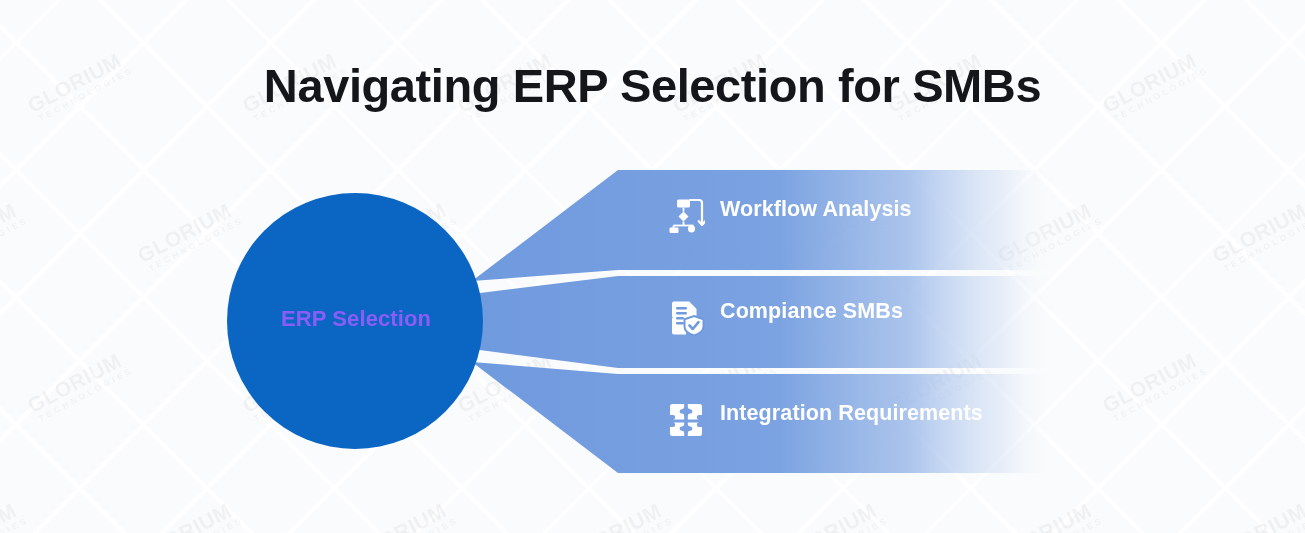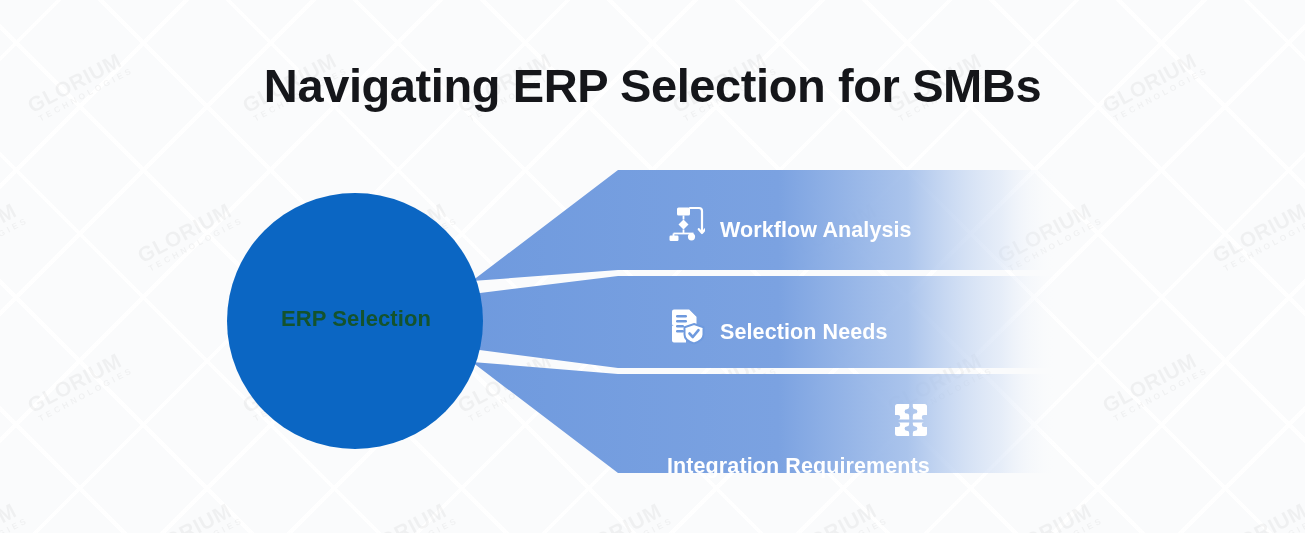--- a/index.html
+++ b/index.html
@@ -92,48 +92,48 @@
 
   
   .hub-label {
     position: absolute;
     left: 228px;
     top: 306px;
     width: 256px;
     text-align: center;
     font-size: 22px;
     font-weight: 700;
-    color: #14532d;
+    color: #8b5cf6;
     letter-spacing: 0.1px;
   }
 
   
   .band-row {
     position: absolute;
     display: flex;
-    align-items: flex-end;
+    align-items: flex-start;
     gap: 15px;
     height: 46px;
   }
   .band-row .band-icon {
     width: 38px;
     height: 38px;
     flex: 0 0 38px;
     display: block;
   }
   .band-row .band-label {
     font-size: 21.5px;
     font-weight: 700;
     color: #ffffff;
     letter-spacing: 0.1px;
     white-space: nowrap;
   }
   #row-0 { left: 667px; top: 197px; }
   #row-1 { left: 667px; top: 299px; }
-  #row-2 { left: 667px; top: 401px; flex-direction: column; }
+  #row-2 { left: 667px; top: 401px; }
 </style>
 </head>
 <body>
 
 <div id="infographic">
 
   <div class="bg-diagonals"></div>
   <div class="bg-watermarks" id="watermark-layer">
       <div class="wm" style="left: 105px; top: 150px;">
         <span class="wm-main">GLORIUM</span>
@@ -286,21 +286,21 @@
       <path d="M5 4.5 Q5 2.5 7 2.5 L22 2.5 L29.5 10 L29.5 19 L7 19 Q5 19 5 17 Z
                M5 19 L5 33.5 Q5 35.5 7 35.5 L19 35.5 L19 19 Z" fill="#ffffff"></path>
       <path d="M22 2.5 L29.5 10 L23.5 10 Q22 10 22 8.5 Z" fill="#ffffff" opacity="0.75"></path>
       <rect x="9" y="8" width="11" height="2.4" rx="1.2" fill="#6f9ade"></rect>
       <rect x="9" y="13" width="11" height="2.4" rx="1.2" fill="#6f9ade"></rect>
       <rect x="9" y="18" width="8" height="2.4" rx="1.2" fill="#6f9ade"></rect>
       <rect x="9" y="23" width="8" height="2.4" rx="1.2" fill="#6f9ade"></rect>
       <path d="M27 17 L36.5 20.2 L36.5 27.5 Q36.5 33.5 27 36.5 Q17.5 33.5 17.5 27.5 L17.5 20.2 Z" fill="#ffffff" stroke="#6f9ade" stroke-width="2"></path>
       <path d="M22.5 26.5 L25.8 30 L31.5 23.2" fill="none" stroke="#6f9ade" stroke-width="2.6" stroke-linecap="round" stroke-linejoin="round"></path>
     </svg>
-    <span class="band-label">Selection Needs</span>
+    <span class="band-label">Compiance SMBs</span>
   </div>
 
   <div class="band-row" id="row-2">
     <svg class="band-icon" viewBox="0 0 38 38">
       <path d="M5.5 3 Q3 3 3 5.5 L3 14 L6 14 Q8.2 14 8.2 16.2 Q8.2 18.4 6 18.4 L3 18.4 L3 17.5 L3 18.4
                L17.2 18.4 L17.2 15 Q17.2 12.6 14.9 12.6 Q12.6 12.6 12.6 10.4 Q12.6 8.2 14.9 8.2
                Q17.2 8.2 17.2 5.8 L17.2 3 Z" fill="#ffffff"></path>
       <path d="M20.8 3 L20.8 5.8 Q20.8 8.2 23.1 8.2 Q25.4 8.2 25.4 10.4 Q25.4 12.6 23.1 12.6
                Q20.8 12.6 20.8 15 L20.8 18.4 L32 18.4 Q29.8 18.4 29.8 16.2 Q29.8 14 32 14 L35 14
                L35 5.5 Q35 3 32.5 3 Z" fill="#ffffff"></path>

